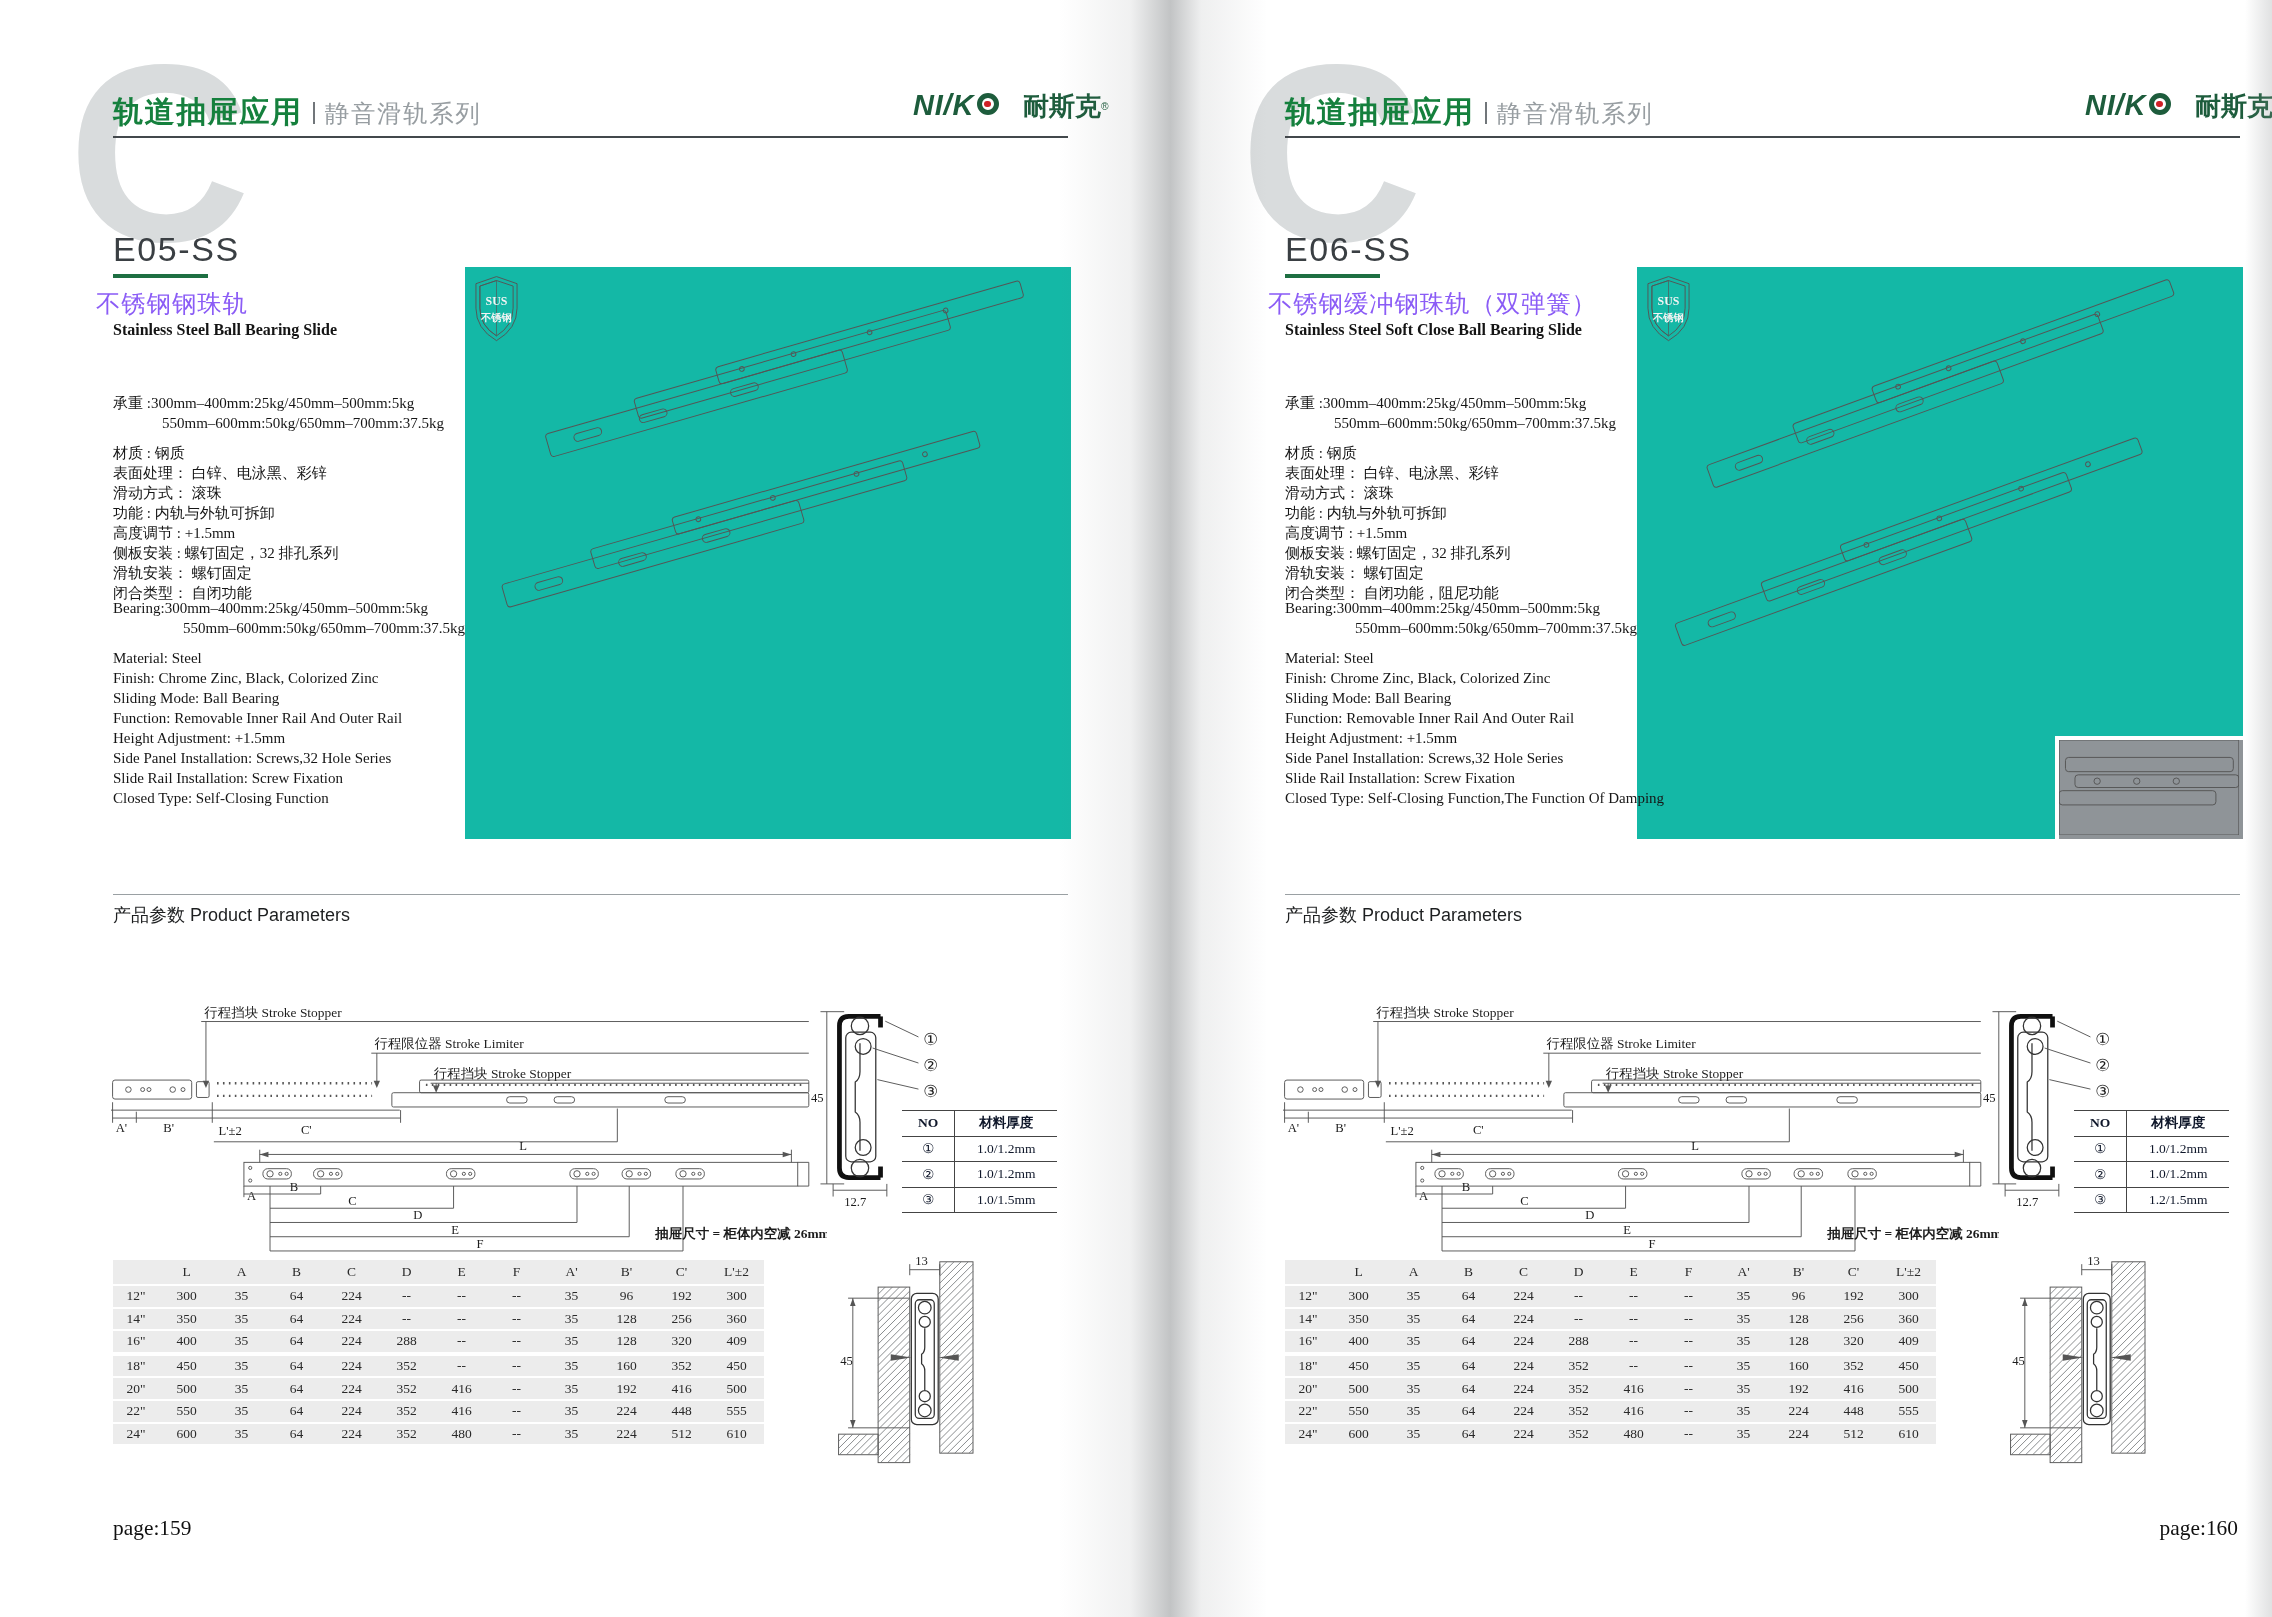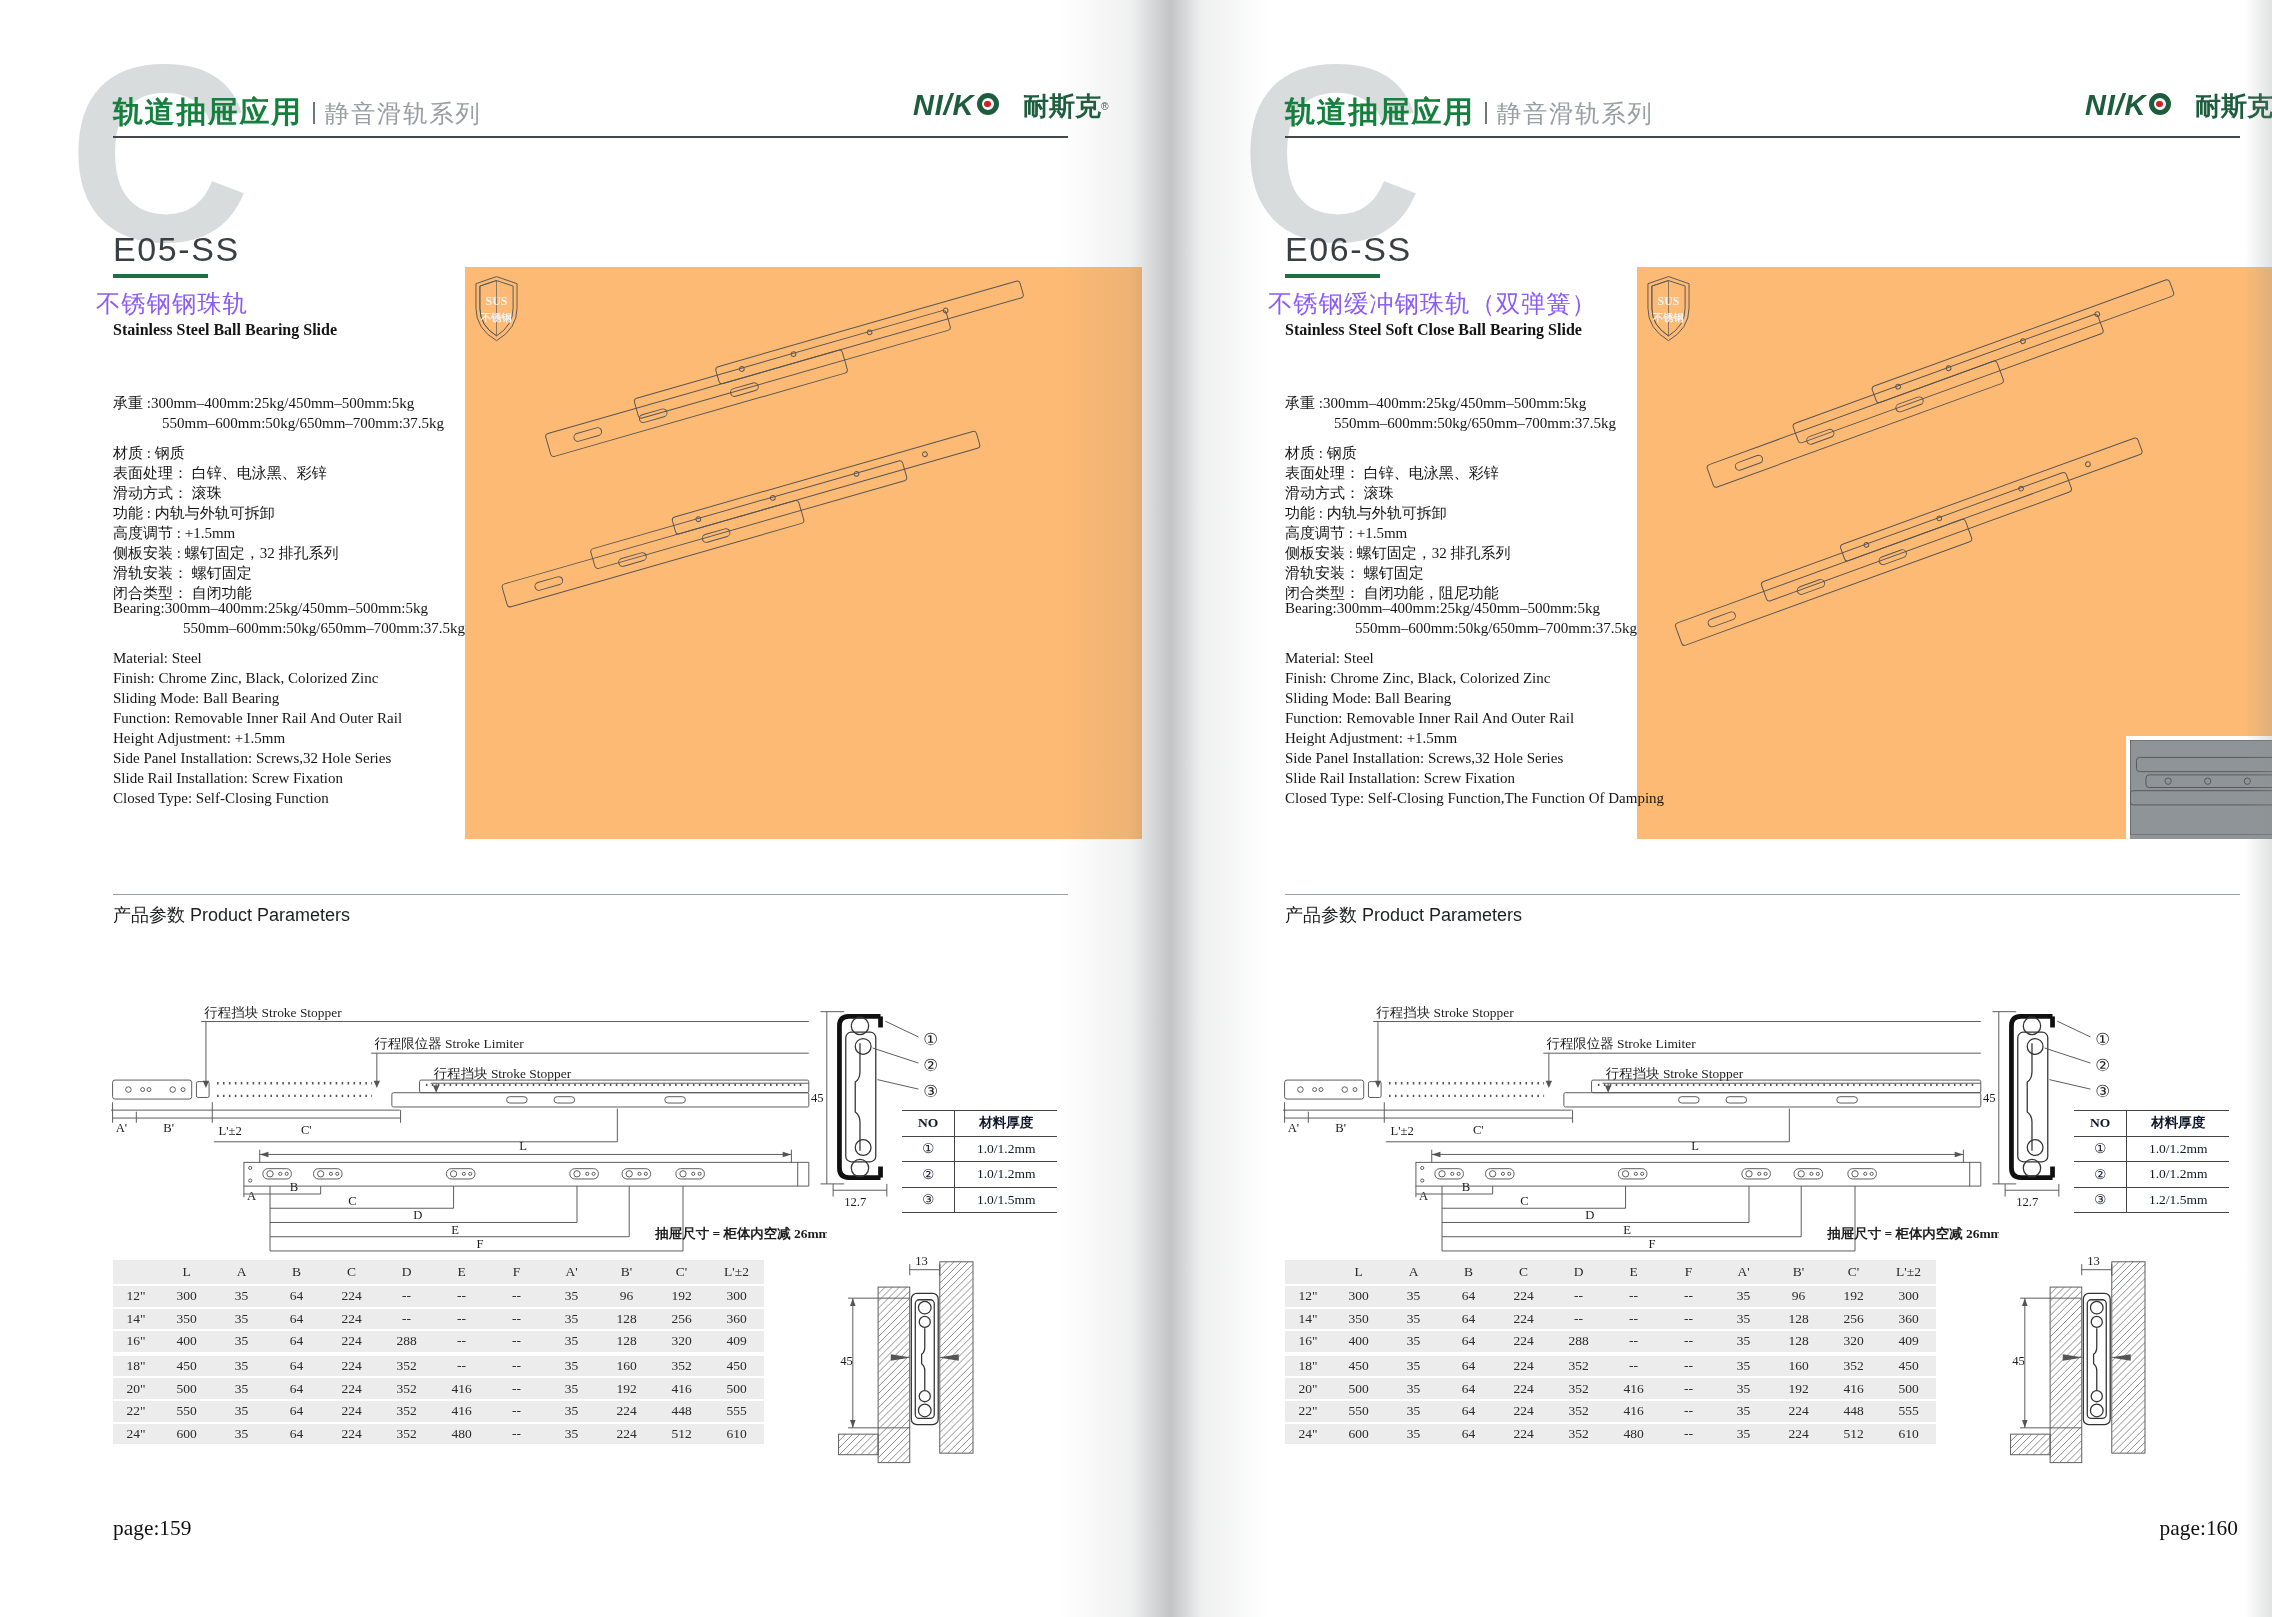--- a/index.html
+++ b/index.html
@@ -35,21 +35,21 @@
   .logo-reg{font-size:10.3px;vertical-align:super;}
 
   
   .model{position:absolute;left:113px;top:230px;font-size:34px;color:#3a3f43;letter-spacing:1.6px;}
   .model-underline{position:absolute;left:113px;top:274px;width:95px;height:4px;background:#1e6f42;}
   .name-cn{position:absolute;left:96px;top:287px;font-size:24.5px;font-weight:500;color:#8b5cf6;letter-spacing:0.8px;}
   .name-en{position:absolute;left:113px;top:321px;font-size:16px;font-weight:700;color:#141414;
            font-family:"Liberation Serif",serif;}
 
   
-  .photo{position:absolute;left:465px;top:267px;width:677px;height:572px;background:#fdba74;}
+  .photo{position:absolute;left:465px;top:267px;width:606px;height:572px;background:#14b8a6;}
   .photo-svg{position:absolute;left:0;top:0;}
   .badge{position:absolute;left:6.3px;top:8px;}
   .inset{position:absolute;right:0;bottom:0;width:184px;height:99px;background:#8f9498;
          border-left:4px solid #fff;border-top:4px solid #fff;}
 
   
   .specs{position:absolute;left:113px;width:364px;}
   .specs-cn{top:393px;}
   .specs-en{top:598px;}
   .spec-line{font:15px/20px "Liberation Serif",serif;color:#161616;white-space:nowrap;}

